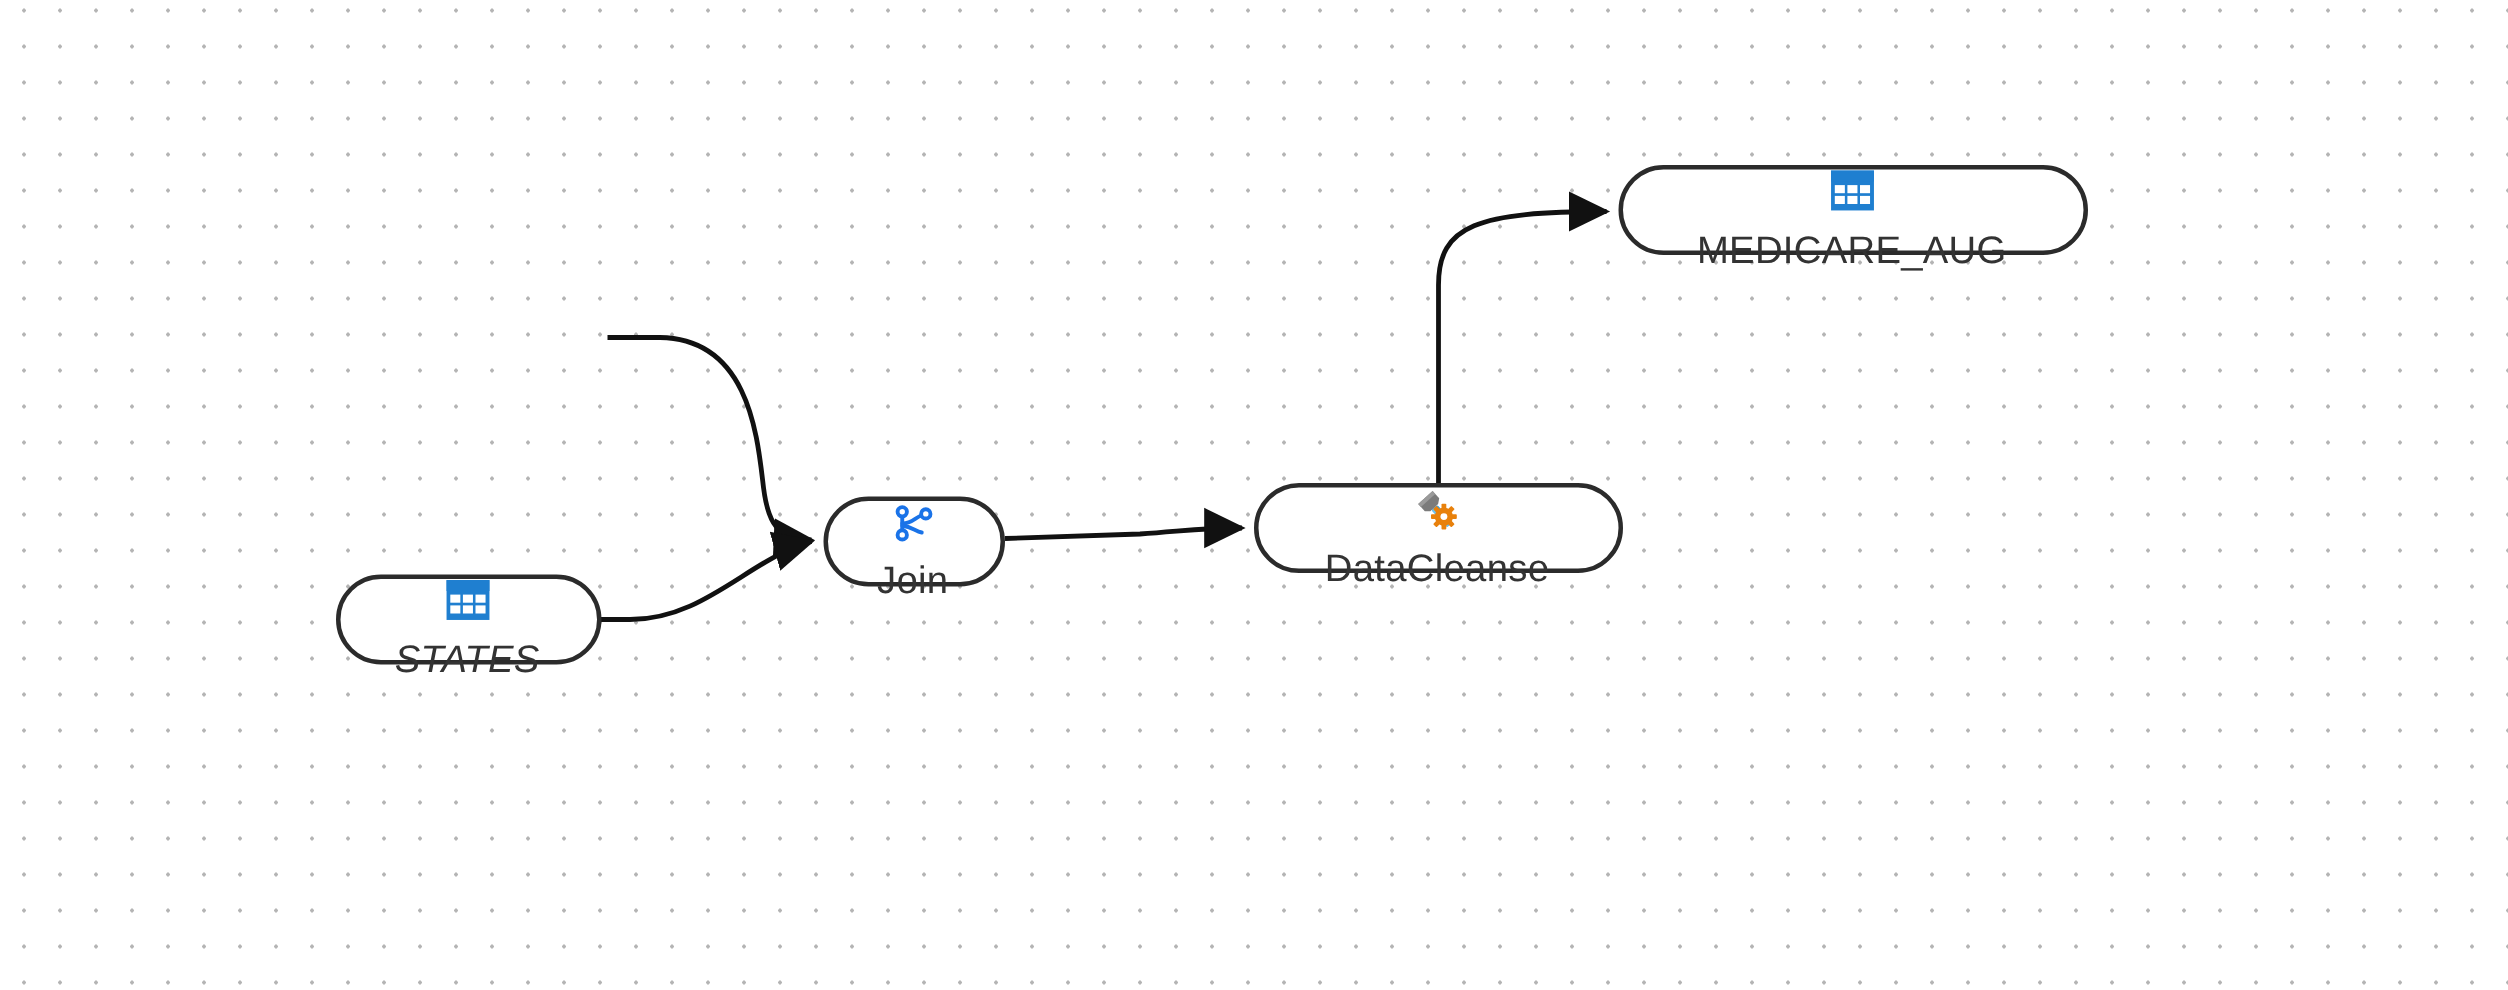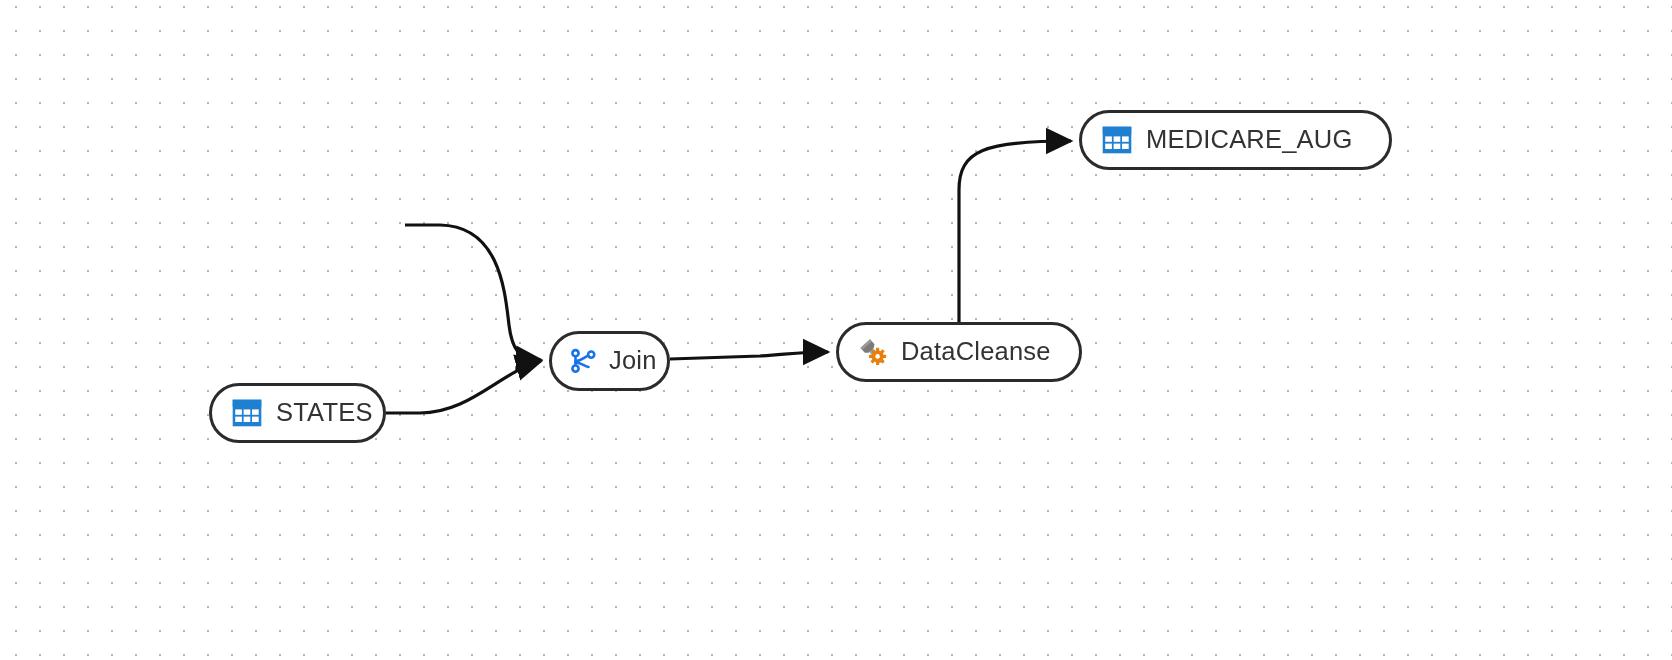--- a/index.html
+++ b/index.html
@@ -37,20 +37,21 @@
     display: flex;
     align-items: center;
     background: #ffffff;
     border: 3.5px solid #2b2b2b;
     border-radius: 999px;
     padding: 0 22px 0 20px;
     height: 60px;
     gap: 14px;
     white-space: nowrap;
     z-index: 2;
+    flex-direction: column;
   }
   .node .label {
     font-size: 25.5px;
     color: #333333;
     letter-spacing: 0.2px;
     line-height: 1;
   }
   .node .icon {
     display: flex;
     align-items: center;
@@ -80,21 +81,21 @@
     <path d="M 405 225 L 440 225 C 500 226 505 292 509 325 C 512 349 518 359 541 360" fill="none" stroke="#111111" stroke-width="3.2" marker-end="url(#arrow)"></path>
 
     <path d="M 386 413 L 420 413 C 470 413 500 372 541 361" fill="none" stroke="#111111" stroke-width="3.2" marker-end="url(#arrow)"></path>
 
     <path d="M 670 359 L 760 356 C 790 354 800 352 828 352" fill="none" stroke="#111111" stroke-width="3.2" marker-end="url(#arrow)"></path>
 
     <path d="M 959 322 L 959 190 C 959 150 985 141 1071 141" fill="none" stroke="#111111" stroke-width="3.2" marker-end="url(#arrow)"></path>
   </svg>
 
 
-  <div class="node" style="left:209px; top:383px; width:177px;">
+  <div class="node" style="left:224px; top:383px; width:177px;font-style:italic;">
     <span class="icon">
       <svg class="tbl-icon" viewBox="0 0 30 28" xmlns="http://www.w3.org/2000/svg">
         <rect x="0.7" y="0.7" width="28.6" height="26.6" fill="#1f7fd0"></rect>
         <rect x="0.7" y="0.7" width="28.6" height="7.3" fill="#1f7fd0"></rect>
         <g fill="#ffffff">
           <rect x="3.2" y="10.4" width="6.7" height="5.4"></rect>
           <rect x="11.6" y="10.4" width="6.7" height="5.4"></rect>
           <rect x="20.0" y="10.4" width="6.7" height="5.4"></rect>
           <rect x="3.2" y="17.6" width="6.7" height="5.4"></rect>
           <rect x="11.6" y="17.6" width="6.7" height="5.4"></rect>

